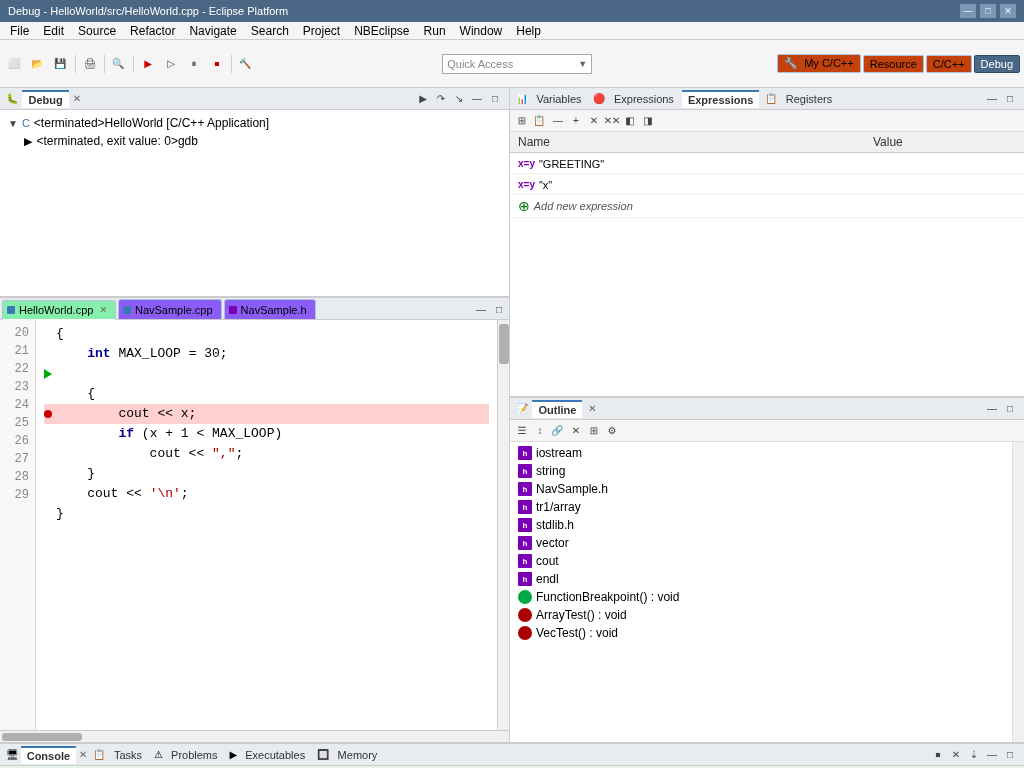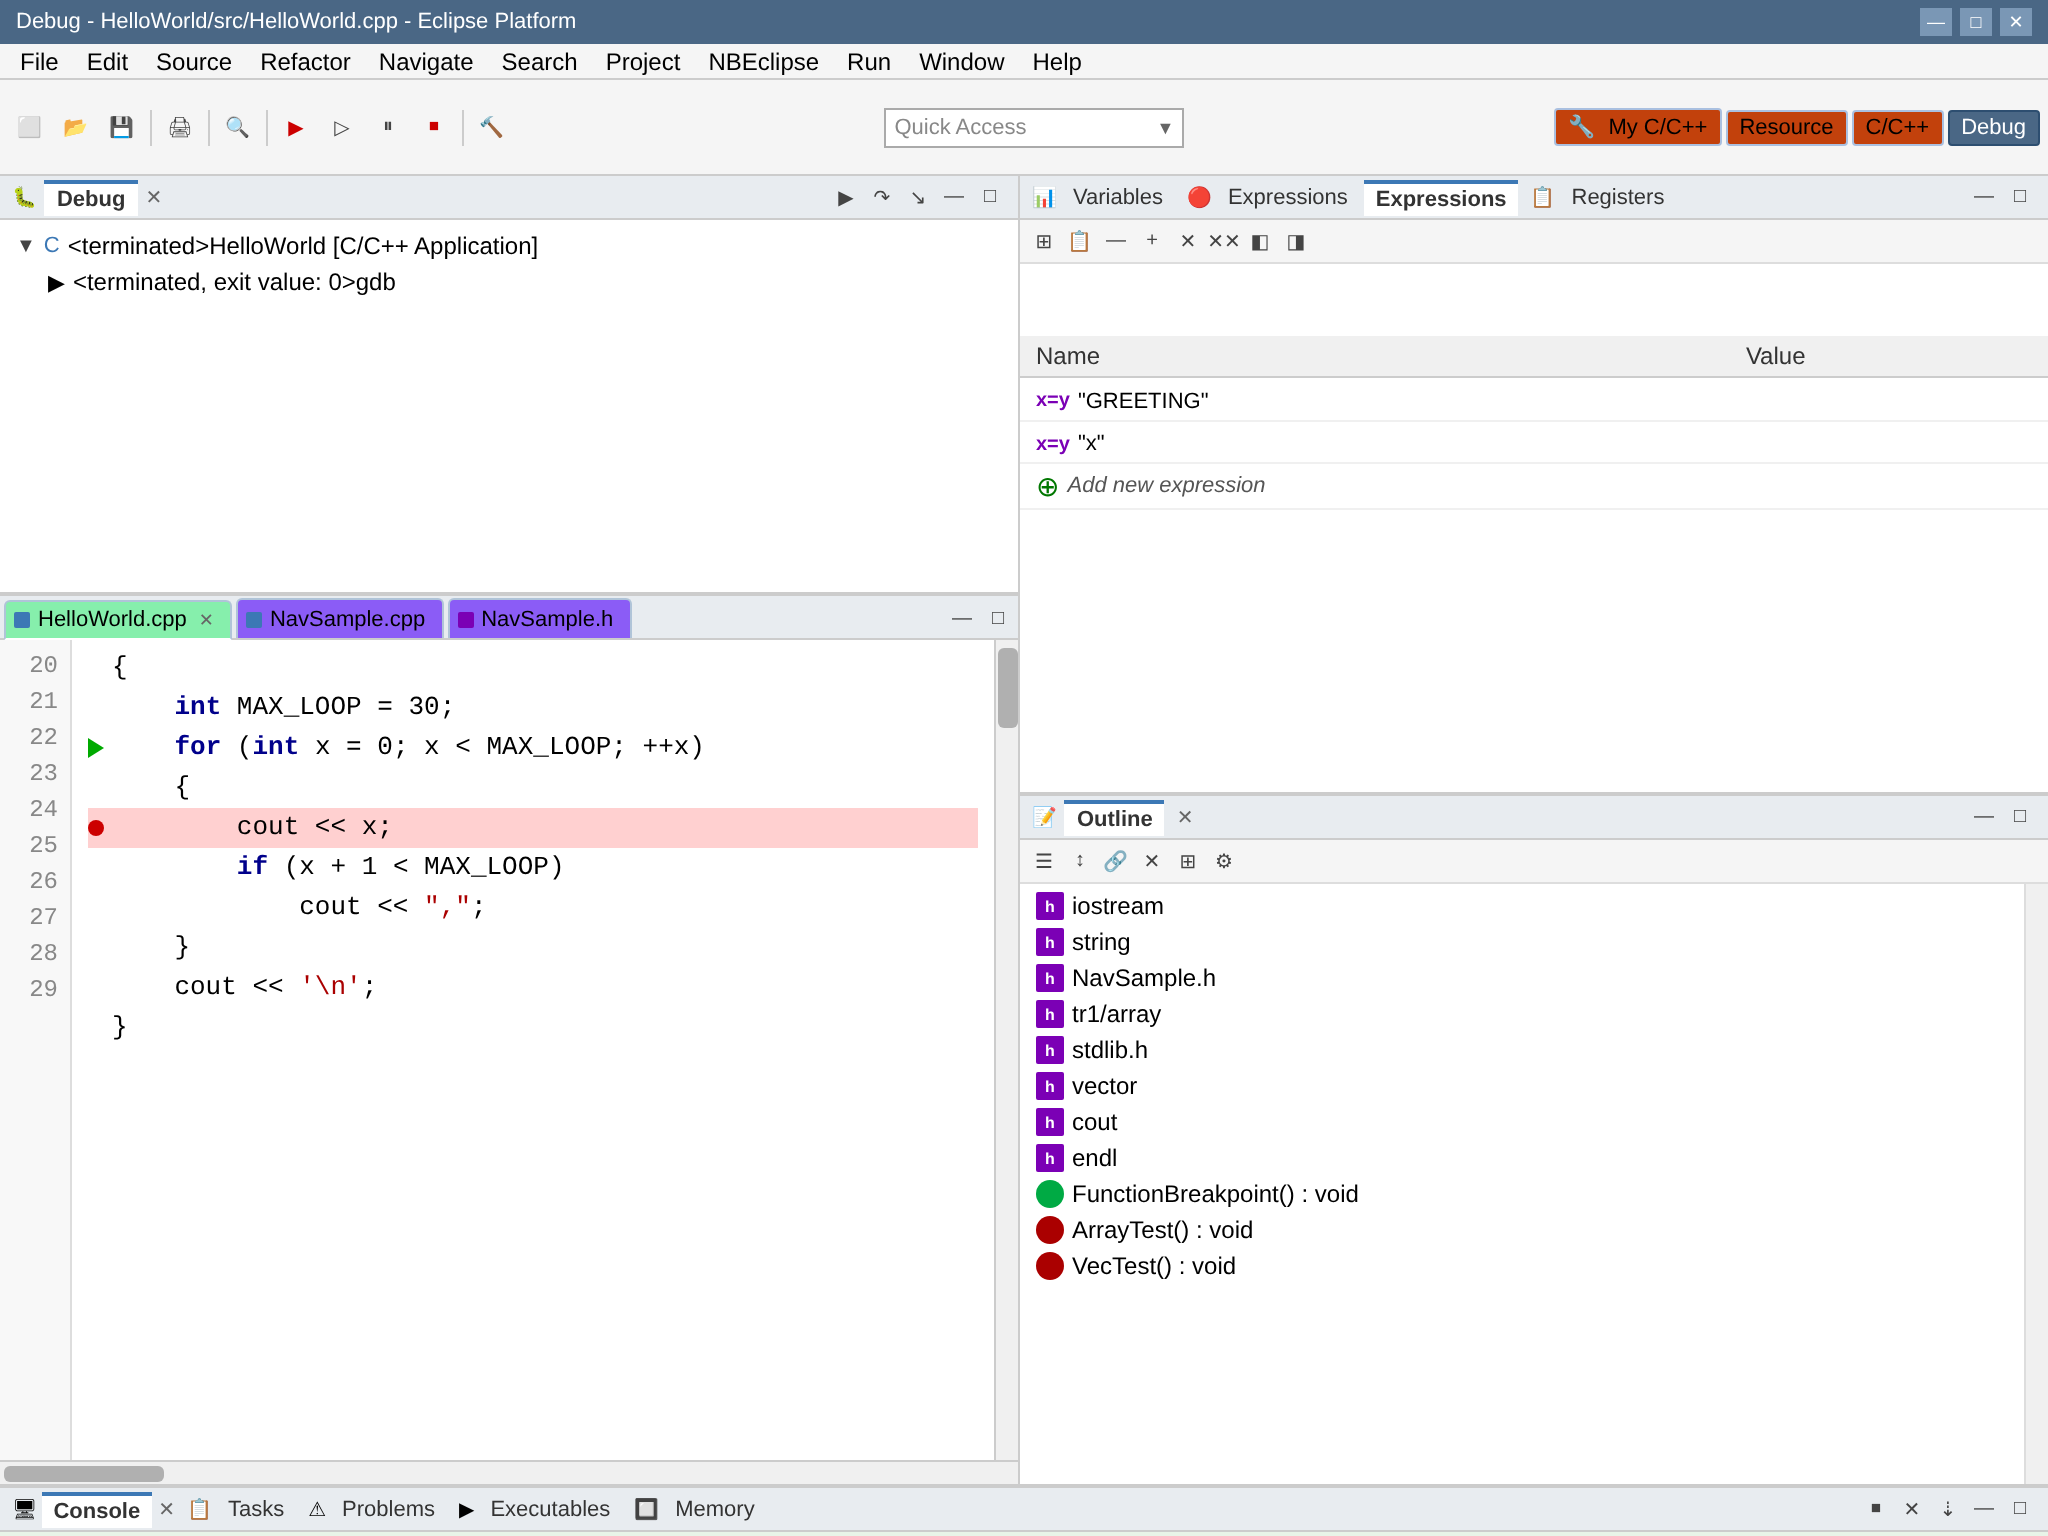--- a/index.html
+++ b/index.html
@@ -366,21 +366,20 @@
       gap: 2px;
     }
     #expressions-content {
       flex: 1;
       overflow: auto;
     }
     #expressions-table {
       width: 100%;
       border-collapse: collapse;
       font-size: 12px;
-      margin-top: 36px;
     }
     #expressions-table th {
       background: #f0f0f0;
       border-bottom: 1px solid #ccc;
       padding: 3px 8px;
       text-align: left;
       font-weight: normal;
       color: #333;
     }
     #expressions-table td {
@@ -634,21 +633,20 @@
           <div class="code-line">
             <span class="bp-placeholder"></span>
             <span>{</span>
           </div>
           <div class="code-line">
             <span class="bp-placeholder"></span>
             <span>    <span class="kw-blue">int</span> MAX_LOOP = 30;</span>
           </div>
           <div class="code-line">
             <span class="line-arrow"></span>
-            <span>    <span class="kw-blue">for</span> (<span class="kw-blue">int</span> x = 0; x &lt; MAX_LOOP; ++x)</span>
           </div>
           <div class="code-line">
             <span class="bp-placeholder"></span>
             <span>    {</span>
           </div>
           <div class="code-line has-breakpoint">
             <span class="bp-dot"></span>
             <span>        cout &lt;&lt; x;</span>
           </div>
           <div class="code-line">

